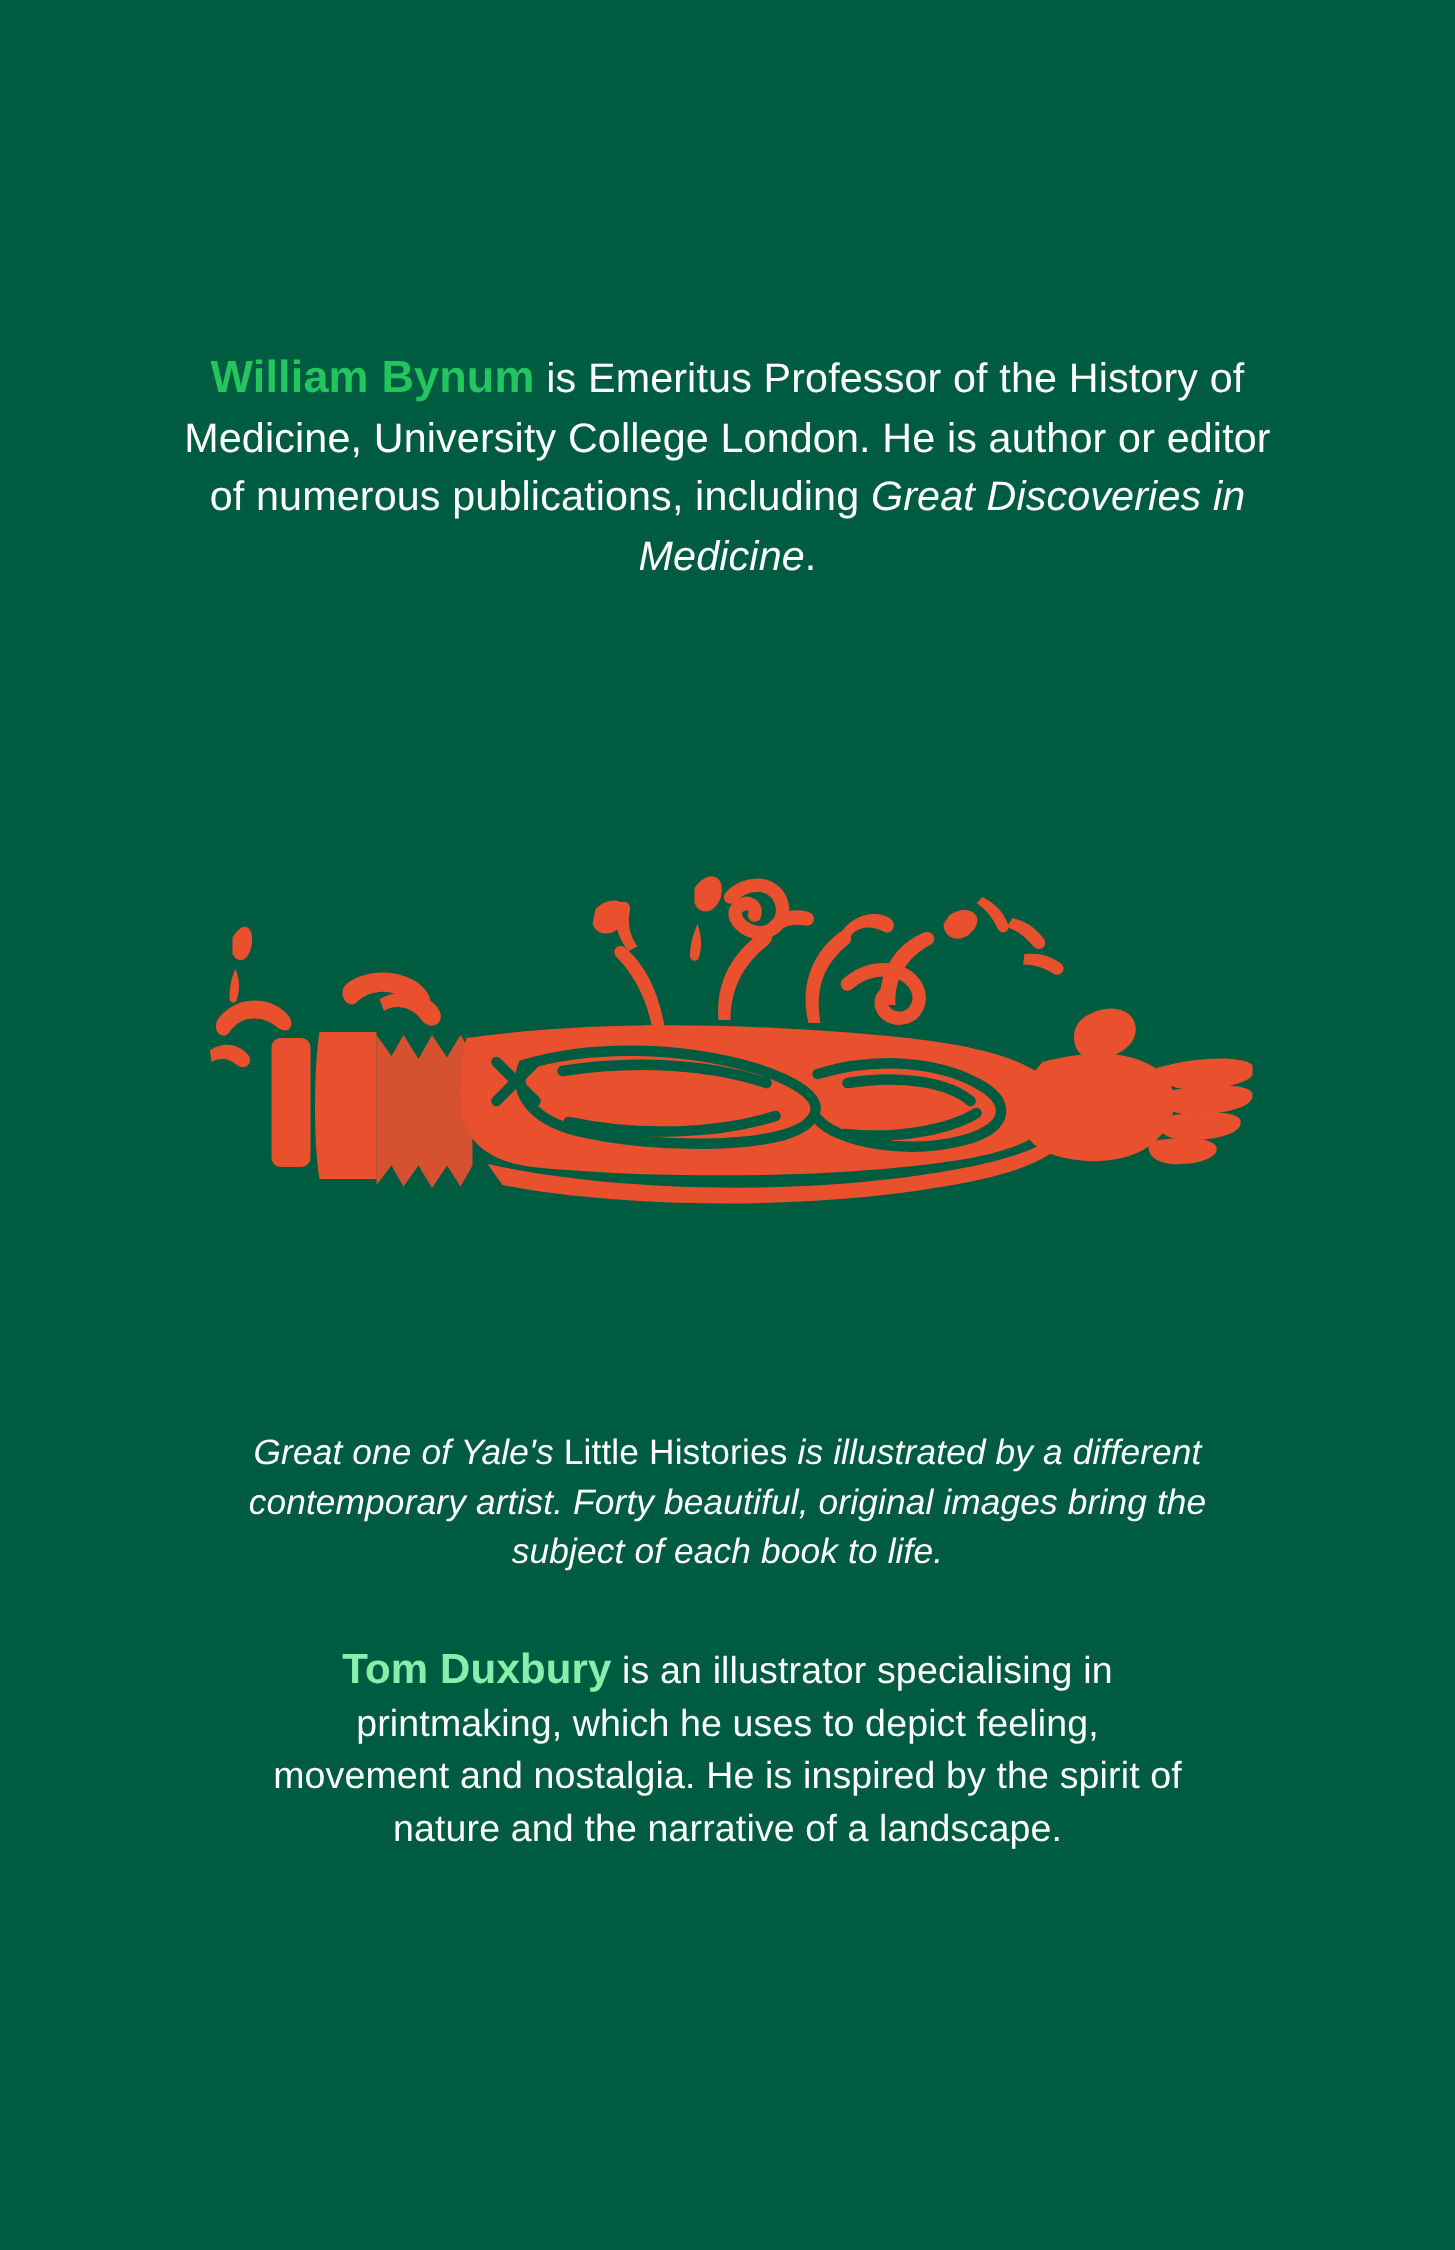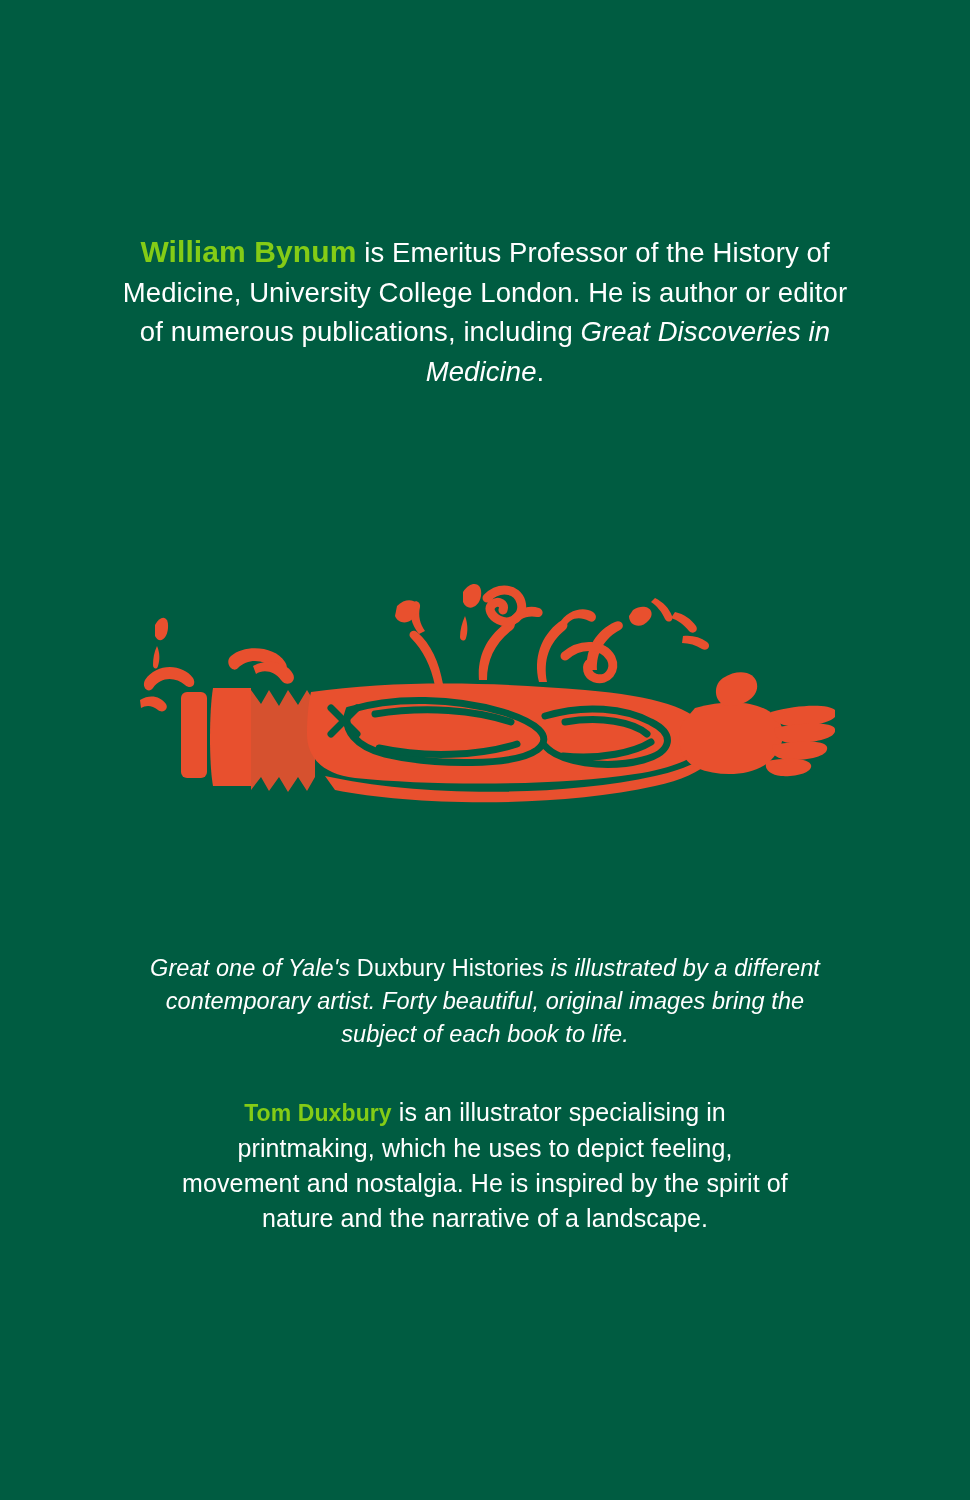--- a/index.html
+++ b/index.html
@@ -32,21 +32,21 @@
   }
   .author-paragraph {
     color: #ffffff;
     font-size: 27.5px;
     line-height: 39.5px;
     font-weight: 400;
     letter-spacing: 0.1px;
     margin: 0;
   }
   .author-name {
-    color: #84cc16;
+    color: #22c55e;
     font-weight: bold;
     font-size: 30px;
   }
   .book-title {
     font-style: italic;
   }
 
   
   .illustration-wrap {
     position: absolute;
@@ -95,23 +95,23 @@
     box-sizing: border-box;
   }
   .illustrator-paragraph {
     color: #ffffff;
     font-size: 25px;
     line-height: 35px;
     margin: 0;
     letter-spacing: 0.1px;
   }
   .illustrator-name {
-    color: #84cc16;
+    color: #86efac;
     font-weight: bold;
-    font-size: 23px;
+    font-size: 28px;
   }
 </style>
 </head>
 <body>
 
 <div class="page">
 
   <div class="author-block">
     <p class="author-paragraph"><span class="author-name">William Bynum</span><span> is Emeritus Professor of the History of Medicine, University College London. He is author or editor of numerous publications, including </span><span class="book-title">Great Discoveries in Medicine</span><span>.</span></p>
   </div>
@@ -172,20 +172,20 @@
         <path d="M540 42 c9 2, 16 7, 21 14 c3 5, -3 9, -7 5 c-5 -6, -11 -11, -18 -13z"></path>
         <path d="M548 66 c9 -1, 17 1, 24 6 c5 4, 0 10, -5 7 c-6 -4, -13 -6, -20 -6z"></path>
 
         <path d="M352 28 C364 16, 382 18, 386 32 C390 46, 376 56, 364 50 C356 46, 352 38, 358 34 C364 30, 370 34, 368 40" fill="none" stroke="#e8502e" stroke-width="9" stroke-linecap="round"></path>
         <path d="M430 86 C446 72, 468 74, 476 88 C482 100, 472 112, 460 108 C452 105, 450 96, 456 92" fill="none" stroke="#e8502e" stroke-width="9" stroke-linecap="round"></path>
       </g>
     </svg>
   </div>
 
   <div class="series-note">
-    <p><span>Great one of Yale's </span><span class="roman">Duxbury Histories</span><span> is illustrated by a different contemporary artist. Forty beautiful, original images bring the subject of each book to life.</span></p>
+    <p><span>Great one of Yale's </span><span class="roman">Little Histories</span><span> is illustrated by a different contemporary artist. Forty beautiful, original images bring the subject of each book to life.</span></p>
   </div>
 
   <div class="illustrator-block">
     <p class="illustrator-paragraph"><span class="illustrator-name">Tom Duxbury</span><span> is an illustrator specialising in printmaking, which he uses to depict feeling, movement and nostalgia. He is inspired by the spirit of nature and the narrative of a landscape.</span></p>
   </div>
 
 </div>
 
 </body></html>

